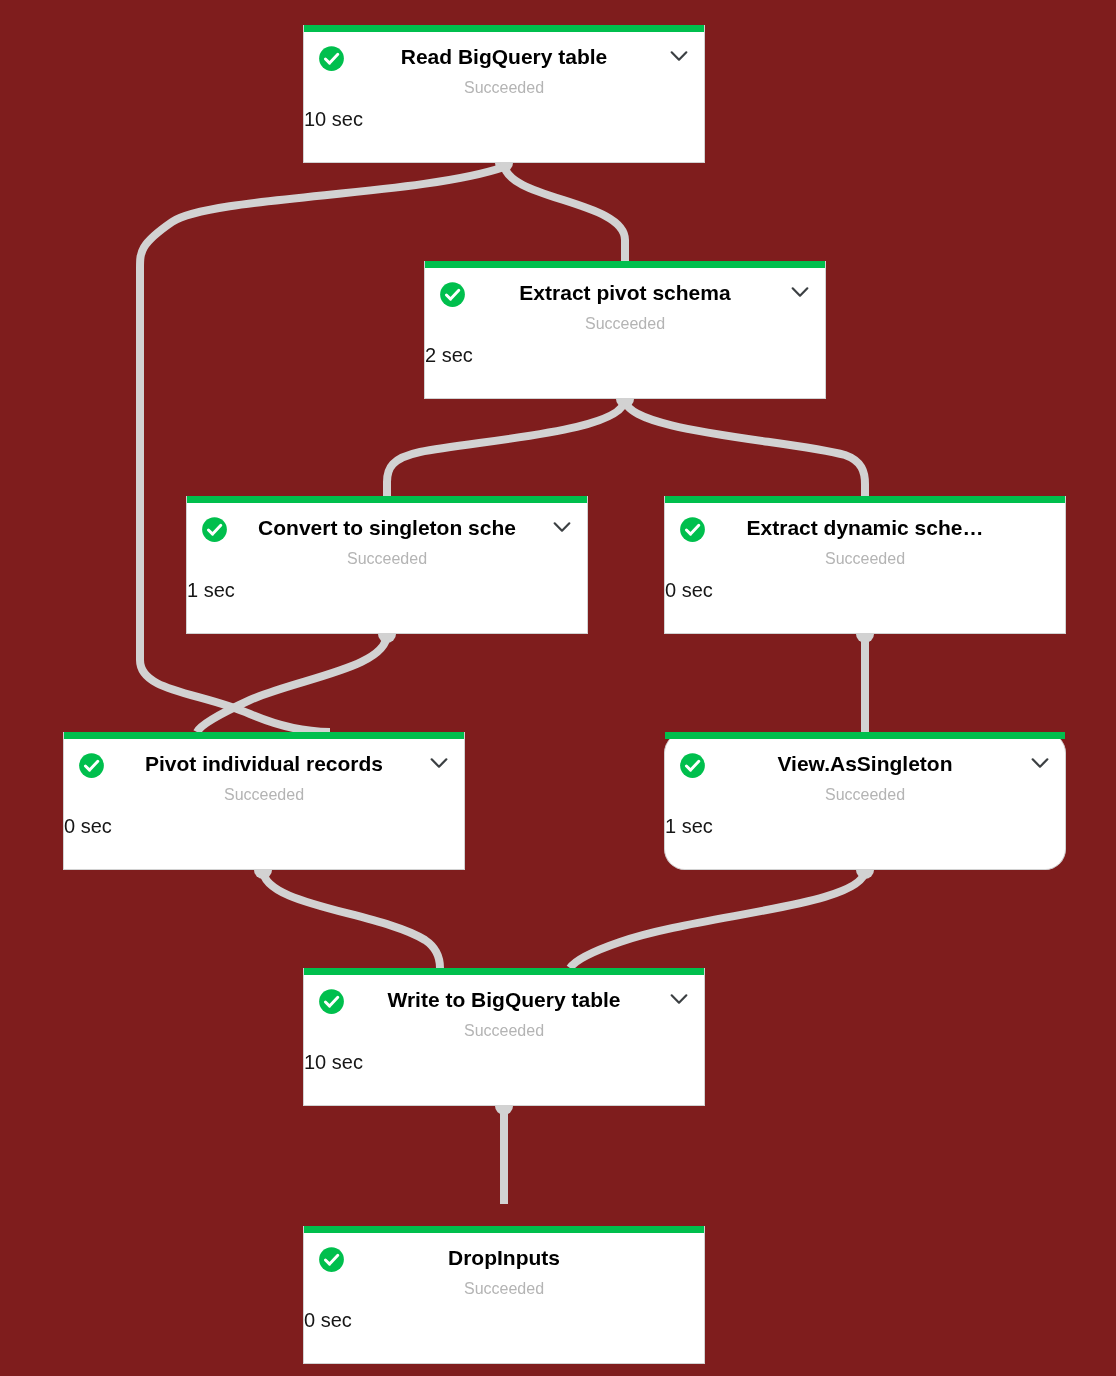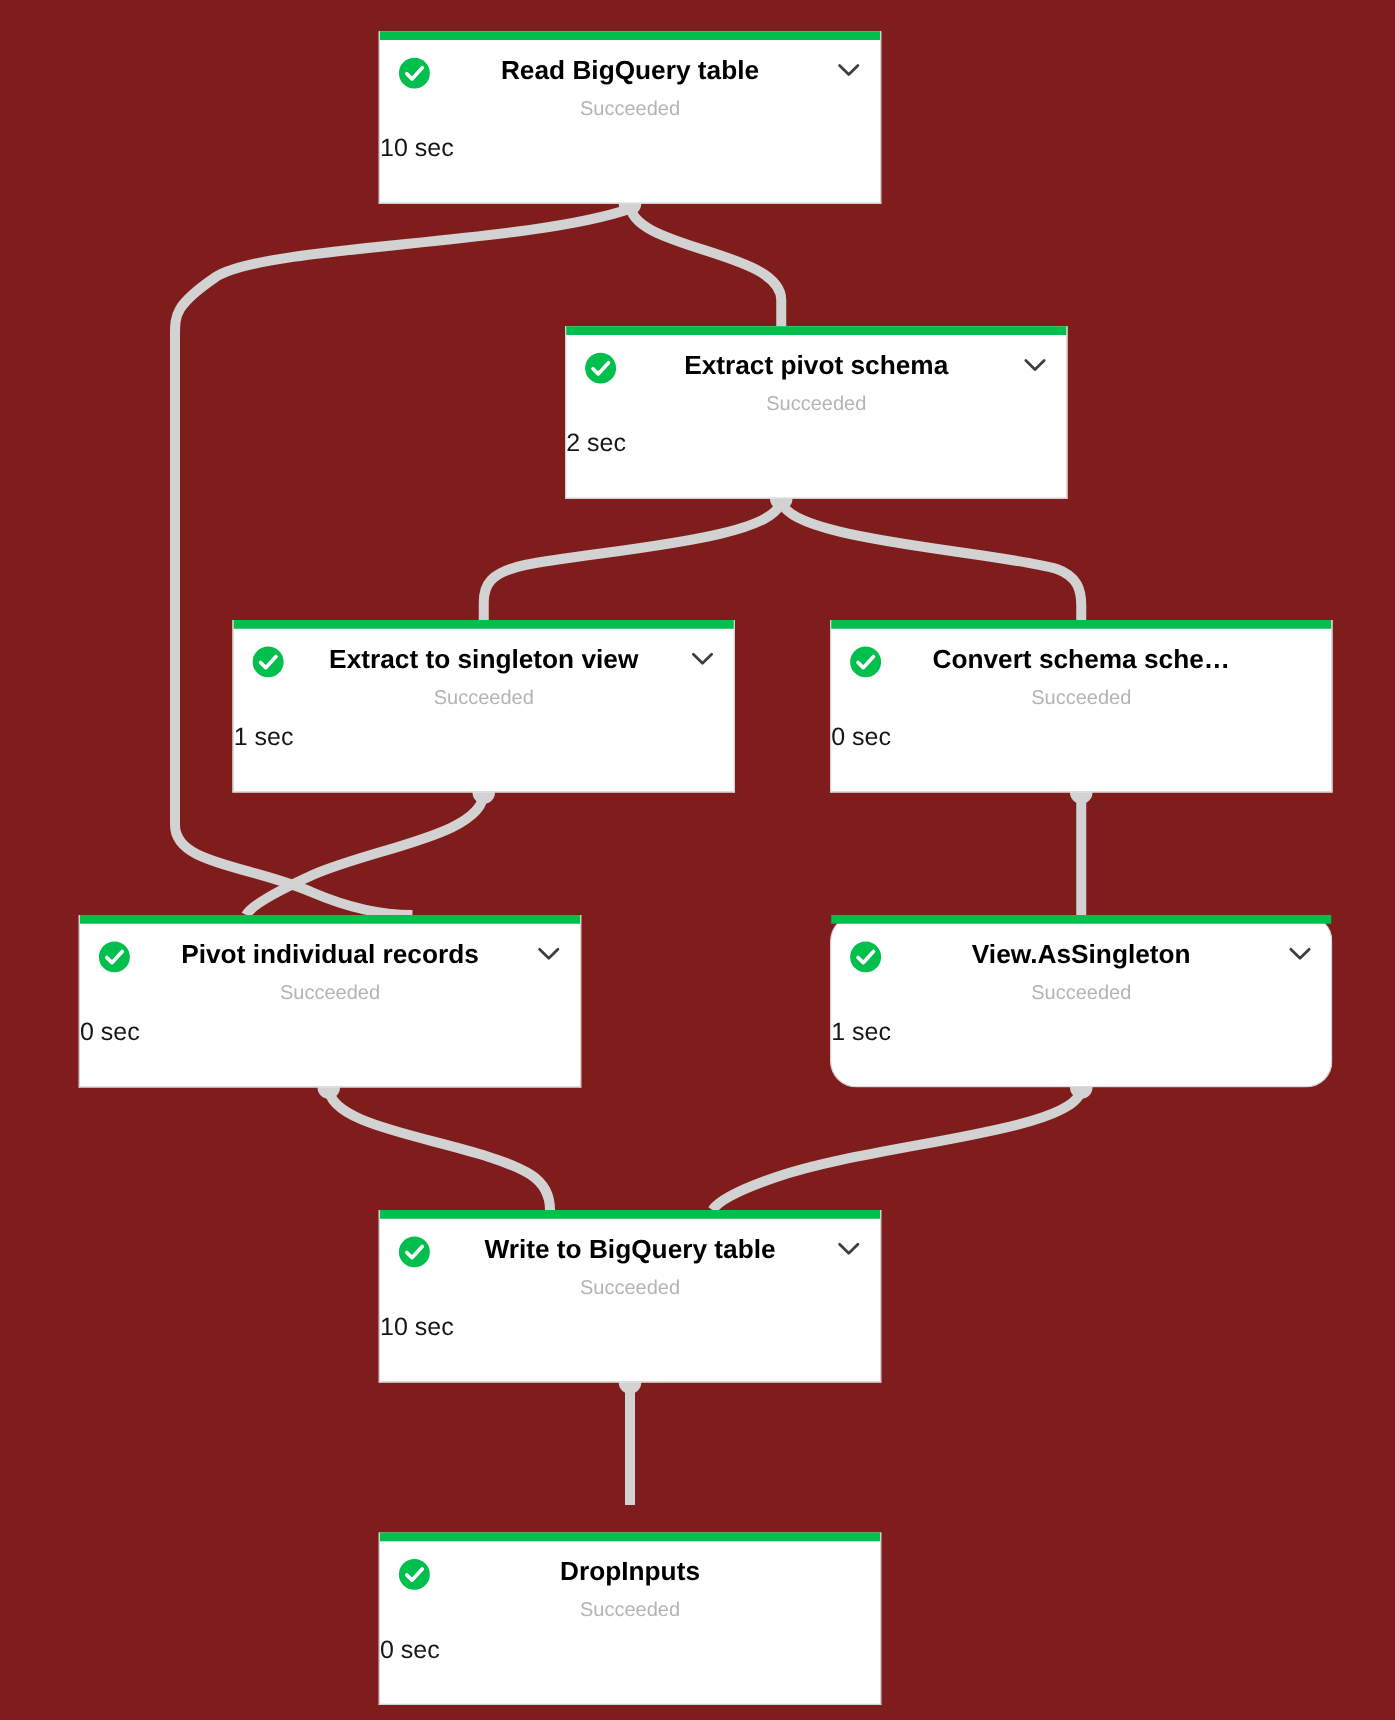--- a/index.html
+++ b/index.html
@@ -141,21 +141,21 @@
       </svg>
       <svg class="node-chevron" viewBox="0 0 24 16">
         <path d="M4 4 L12 12 L20 4" fill="none" stroke="#3c4043" stroke-width="2.4" stroke-linecap="round" stroke-linejoin="round"></path>
       </svg>
       <div class="node-title">Read BigQuery table</div>
       <div class="node-status">Succeeded</div>
       <div class="node-duration">10 sec</div>
     </div>
   </div>
 
-  <div class="node-card" style="left:424px; top:261px; width:402px; height:138px;margin-left:28px;">
+  <div class="node-card" style="left:424px; top:261px; width:402px; height:138px;">
     <div class="node-accent"></div>
     <div class="node-body">
       <svg class="node-status-icon" viewBox="0 0 24 24">
         <circle cx="12" cy="12" r="11" fill="#00bf4d"></circle>
         <path d="M6.6 12.4 L10.3 16.1 L17.6 8.2" fill="none" stroke="#ffffff" stroke-width="2.6" stroke-linecap="round" stroke-linejoin="round"></path>
       </svg>
       <svg class="node-chevron" viewBox="0 0 24 16">
         <path d="M4 4 L12 12 L20 4" fill="none" stroke="#3c4043" stroke-width="2.4" stroke-linecap="round" stroke-linejoin="round"></path>
       </svg>
       <div class="node-title">Extract pivot schema</div>
@@ -167,34 +167,34 @@
   <div class="node-card" style="left:186px; top:496px; width:402px; height:138px;">
     <div class="node-accent"></div>
     <div class="node-body">
       <svg class="node-status-icon" viewBox="0 0 24 24">
         <circle cx="12" cy="12" r="11" fill="#00bf4d"></circle>
         <path d="M6.6 12.4 L10.3 16.1 L17.6 8.2" fill="none" stroke="#ffffff" stroke-width="2.6" stroke-linecap="round" stroke-linejoin="round"></path>
       </svg>
       <svg class="node-chevron" viewBox="0 0 24 16">
         <path d="M4 4 L12 12 L20 4" fill="none" stroke="#3c4043" stroke-width="2.4" stroke-linecap="round" stroke-linejoin="round"></path>
       </svg>
-      <div class="node-title">Extract to singleton view</div>
+      <div class="node-title">Convert to singleton sche</div>
       <div class="node-status">Succeeded</div>
       <div class="node-duration">1 sec</div>
     </div>
   </div>
 
   <div class="node-card" style="left:664px; top:496px; width:402px; height:138px;">
     <div class="node-accent"></div>
     <div class="node-body">
       <svg class="node-status-icon" viewBox="0 0 24 24">
         <circle cx="12" cy="12" r="11" fill="#00bf4d"></circle>
         <path d="M6.6 12.4 L10.3 16.1 L17.6 8.2" fill="none" stroke="#ffffff" stroke-width="2.6" stroke-linecap="round" stroke-linejoin="round"></path>
       </svg>
-      <div class="node-title">Convert schema sche…</div>
+      <div class="node-title">Extract dynamic sche…</div>
       <div class="node-status">Succeeded</div>
       <div class="node-duration">0 sec</div>
     </div>
   </div>
 
   <div class="node-card" style="left:63px; top:732px; width:402px; height:138px;">
     <div class="node-accent"></div>
     <div class="node-body">
       <svg class="node-status-icon" viewBox="0 0 24 24">
         <circle cx="12" cy="12" r="11" fill="#00bf4d"></circle>

